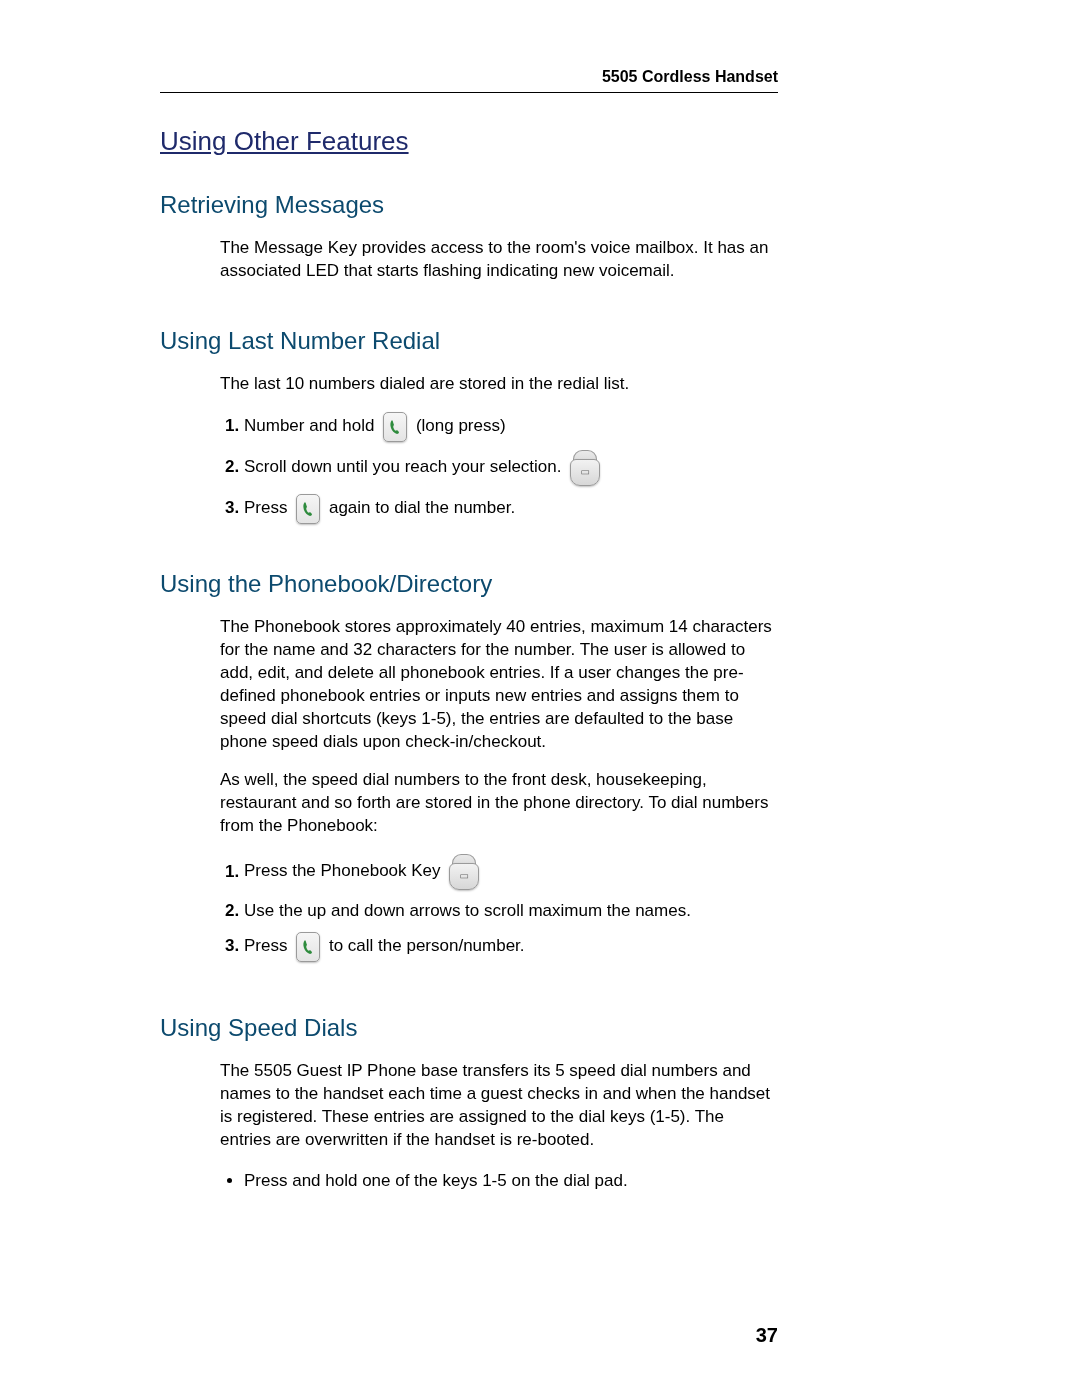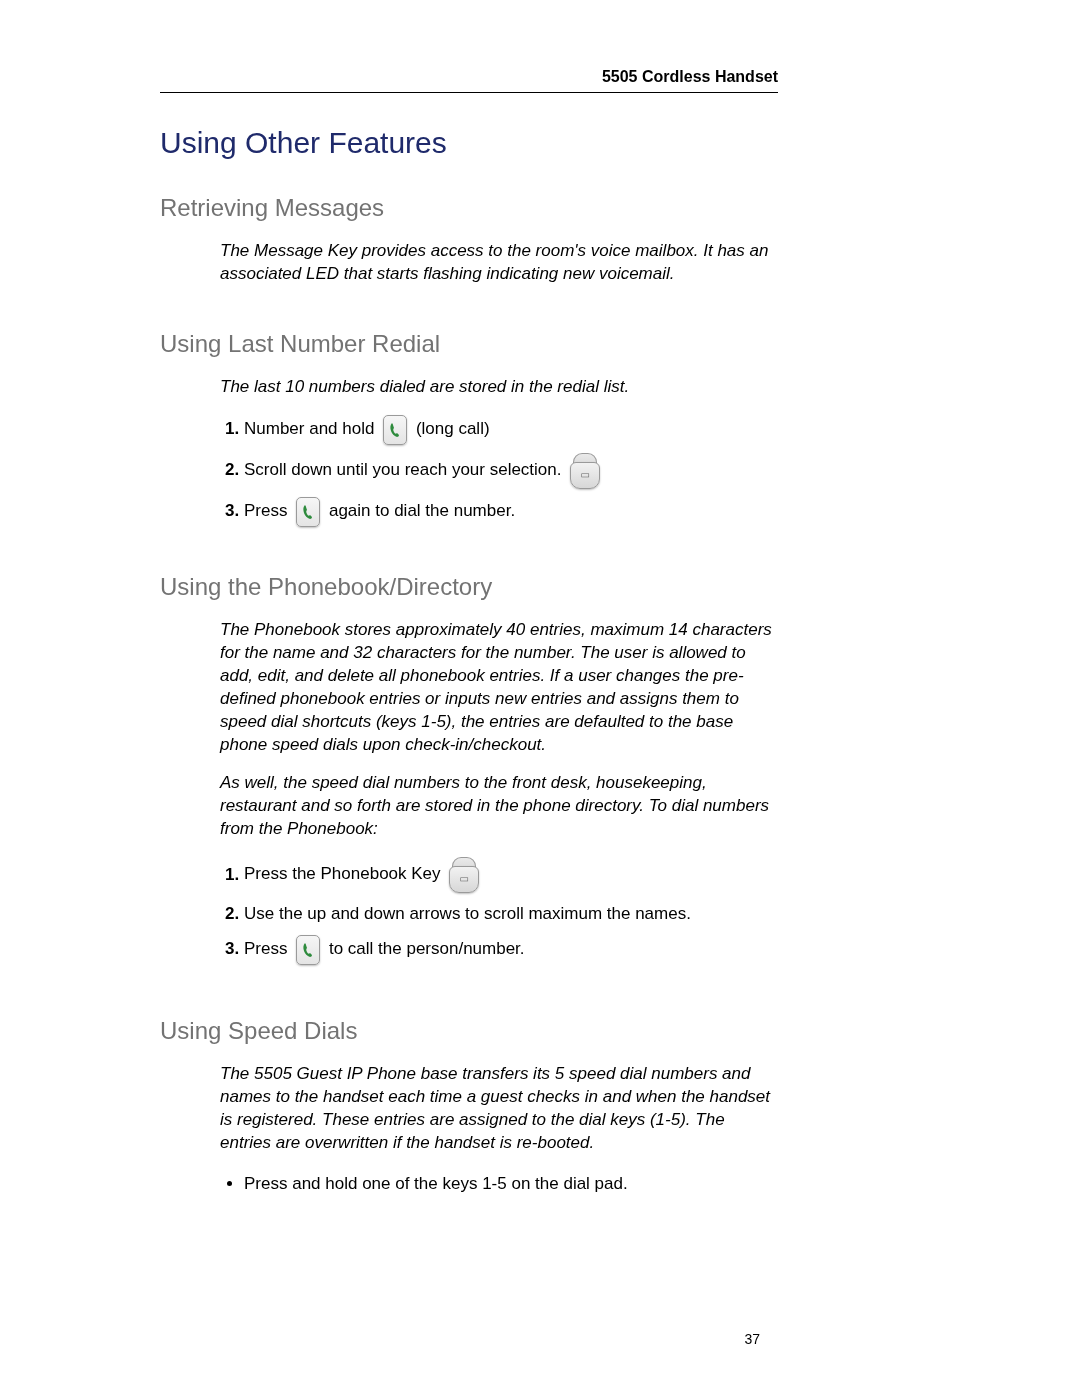--- a/index.html
+++ b/index.html
@@ -28,40 +28,40 @@
     position: absolute;
     top: 68px;
     right: 110px;
     font-size: 16px;
     font-weight: bold;
   }
   .content {
     margin-top: 56px;
   }
   h1.main-title {
-    font-size: 30px;
+    font-size: 26px;
     font-weight: normal;
     color: #1f2a6b;
     margin: 0 0 34px 0;
+    text-decoration: underline;
   }
   h2.section-title {
     font-size: 24px;
     font-weight: normal;
-    color: #737373;
+    color: #0c4a6e;
     margin: 0 0 18px 0;
   }
   .body-block {
     margin-left: 60px;
     font-size: 17px;
     line-height: 1.35;
     color: #000;
   }
   .para {
     margin: 0 0 16px 0;
-    font-style: italic;
   }
   ul.bullets, ol.nums {
     margin: 0 0 18px 0;
     padding-left: 24px;
   }
   ul.bullets li, ol.nums li {
     margin-bottom: 8px;
     line-height: 1.5;
   }
   ol.nums li::marker {
@@ -69,23 +69,23 @@
   }
   .section-gap {
     height: 28px;
   }
   .section-gap-lg {
     height: 34px;
   }
   .page-number {
     position: absolute;
     bottom: 50px;
-    right: 128px;
-    font-size: 14px;
-    font-weight: normal;
+    right: 110px;
+    font-size: 20px;
+    font-weight: bold;
   }
 
   
   .key {
     display: inline-block;
     vertical-align: middle;
     margin: 0 4px;
   }
   .key-envelope {
     width: 36px;
@@ -171,21 +171,21 @@
     <div class="body-block">
       <p class="para">The last 10 numbers dialed are stored in the redial list.</p>
       <ol class="nums">
         <li>
           <span>Number and hold</span>
           <span class="key key-call">
             <svg width="12" height="16" viewBox="0 0 12 16">
               <path d="M3 1 C1 3 1 6 2 9 C3 12 5 14 8 15 C9 15 10 14 10 13 L8 11 C7 12 6 12 5 10 C4 8 4 7 5 6 L4 3 C4 2 3 1 3 1 Z" fill="#2e8b3d"></path>
             </svg>
           </span>
-          <span>(long call)</span>
+          <span>(long press)</span>
         </li>
         <li>
           <span>Scroll down until you reach your selection.</span>
           <span class="key-phonebook">
             <span class="pb-top"></span>
             <span class="pb-body"></span>
             <span class="pb-glyph">▭</span>
           </span>
         </li>
         <li>

